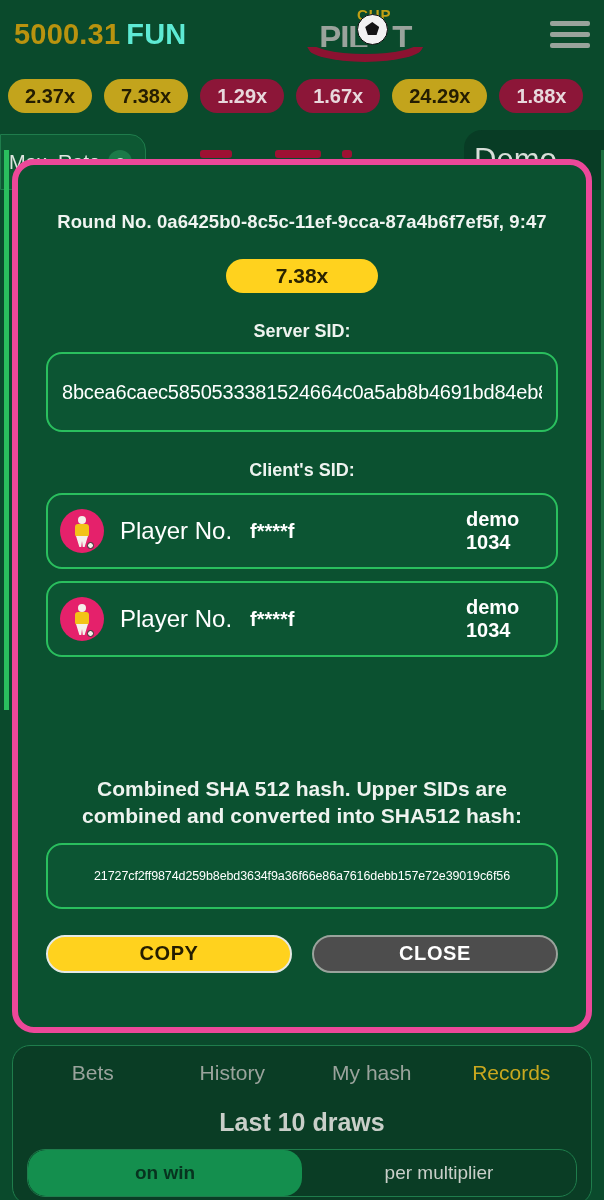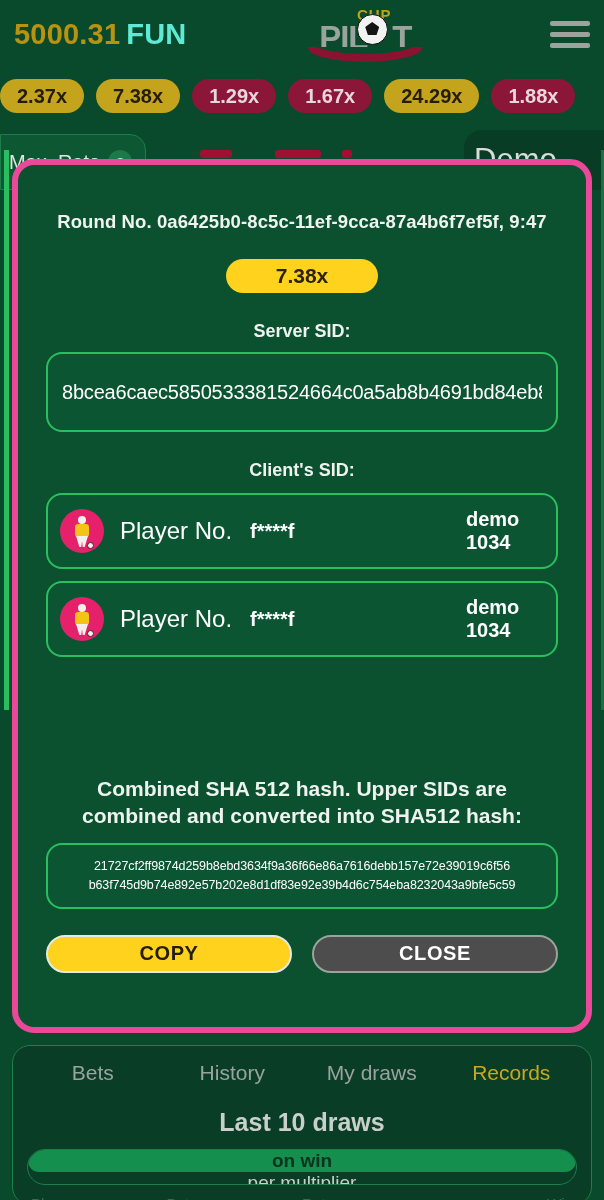--- a/index.html
+++ b/index.html
@@ -65,21 +65,21 @@
     content:""; position:absolute; top:-7px; left:2px; right:2px; height:14px;
     background:#0a4a2c; border-radius:0 0 56px 56px / 0 0 14px 14px;
   }
 
   .hamburger { width: 40px; display: flex; flex-direction: column; gap: 6px; cursor: pointer; }
   .hamburger span { display: block; height: 5px; border-radius: 2px; background: #9aa39c; }
 
   
   .chips {
     position: absolute; top: 78px; left: 0; right: 0; height: 36px;
-    display: flex; align-items: center; gap: 12px; padding: 0 0;
+    display: flex; align-items: center; gap: 12px; padding: 0 8px;
   }
   .chip {
     height: 34px; border-radius: 17px; padding: 0 17px;
     display: flex; align-items: center; justify-content: center;
     font-size: 20px; font-weight: 700; white-space: nowrap;
   }
   .chip.gold { background: #c3a41c; color: #241d02; }
   .chip.red  { background: #8c1638; color: #e8d8dc; }
 
   
@@ -194,22 +194,22 @@
     background: #0a3d25; border: 1px solid #1f7d4c; border-radius: 18px;
     overflow: hidden;
   }
   .tabs { display: flex; align-items: center; height: 54px; padding: 0 10px; gap: 0; }
   .tab {
     flex: 1; text-align: center; font-size: 21px; color: #9aa39c; cursor: pointer; white-space: nowrap;
   }
   .tab.active { color: #c9a81f; }
   .panel-title { text-align: center; color: #c9cfc9; font-size: 25px; font-weight: 700; margin-top: 8px; }
   .seg {
-    margin: 12px 14px 8px; height: 36px; border-radius: 18px;
-    border: 1px solid #1f7d4c; display: flex; overflow: hidden; flex-direction: column;
+    margin: 12px 14px 8px; height: 48px; border-radius: 18px;
+    border: 1px solid #1f7d4c; display: flex; overflow: hidden;
   }
   .seg-opt {
     flex: 1; display: flex; align-items: center; justify-content: center;
     font-size: 19px; color: #c9cfc9; cursor: pointer;
   }
   .seg-opt.active { background: #148f4e; color: #07331f; border-radius: 18px; font-weight: 600; }
   .ghost-head {
     display: flex; margin-top: 10px; padding: 0 18px; opacity: .28;
   }
   .ghost-head span { flex: 1; font-size: 15px; color: #cfd6cf; }
@@ -298,34 +298,33 @@
           <span class="p-title">Player No.</span>
           <span class="p-id">f****f</span>
           <span class="p-amount"><span>demo</span><br><span>1034</span></span>
         </div>
       </div>
 
     <div class="sha-caption">Combined SHA 512 hash. Upper SIDs are combined and converted into SHA512 hash:</div>
 
     <div class="hash-box">
       <div class="hash-line">21727cf2ff9874d259b8ebd3634f9a36f66e86a7616debb157e72e39019c6f56</div>
-      <div class="hash-line">b63f745d9b74e892e57b202e8d1df83e92e39b4d6c754eba8232043a9bfe5c59</div>
     </div>
 
     <div class="btn-row">
       <button class="btn copy">COPY</button>
       <button class="btn close">CLOSE</button>
     </div>
   </div>
 
   <div class="bottom-panel">
     <div class="tabs" id="tabs">
         <div class="tab">Bets</div>
         <div class="tab">History</div>
-        <div class="tab">My draws</div>
+        <div class="tab">My hash</div>
         <div class="tab active">Records</div>
       </div>
     <div class="panel-title">Last 10 draws</div>
     <div class="seg" id="segs">
         <div class="seg-opt active">on win</div>
         <div class="seg-opt">per multiplier</div>
       </div>
     <div class="ghost-head" id="ghost">
         <span>Player</span>
         <span>Bet</span>

